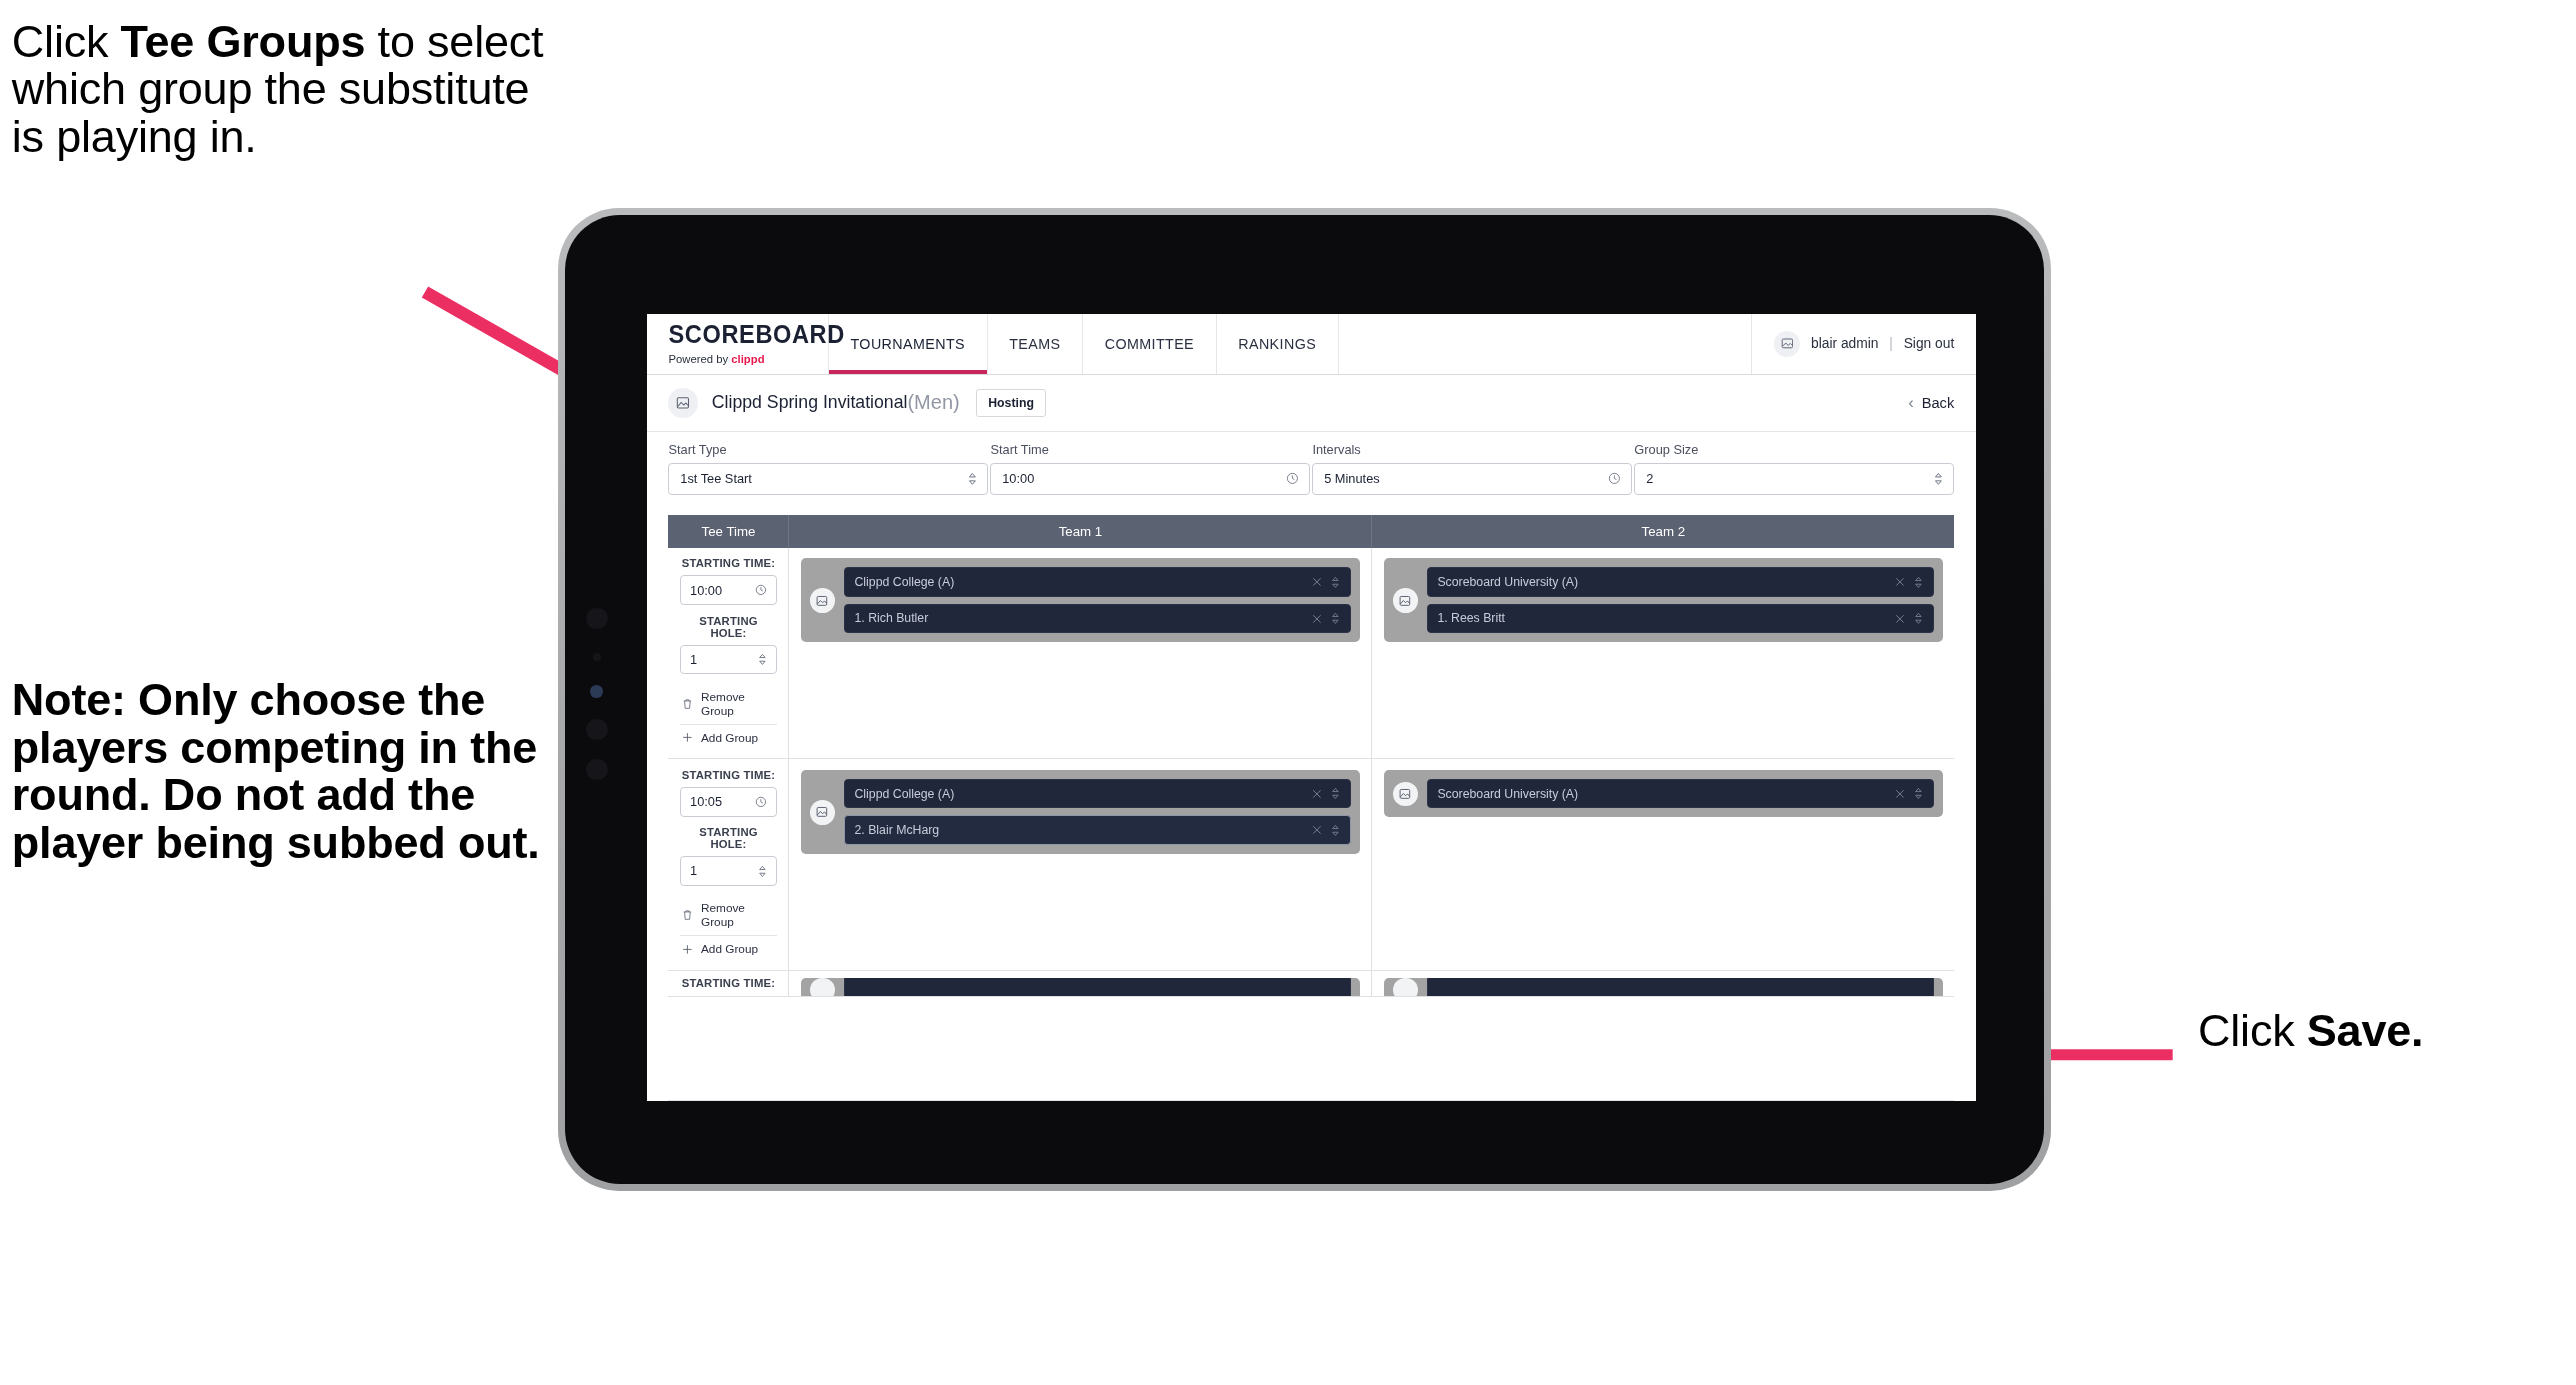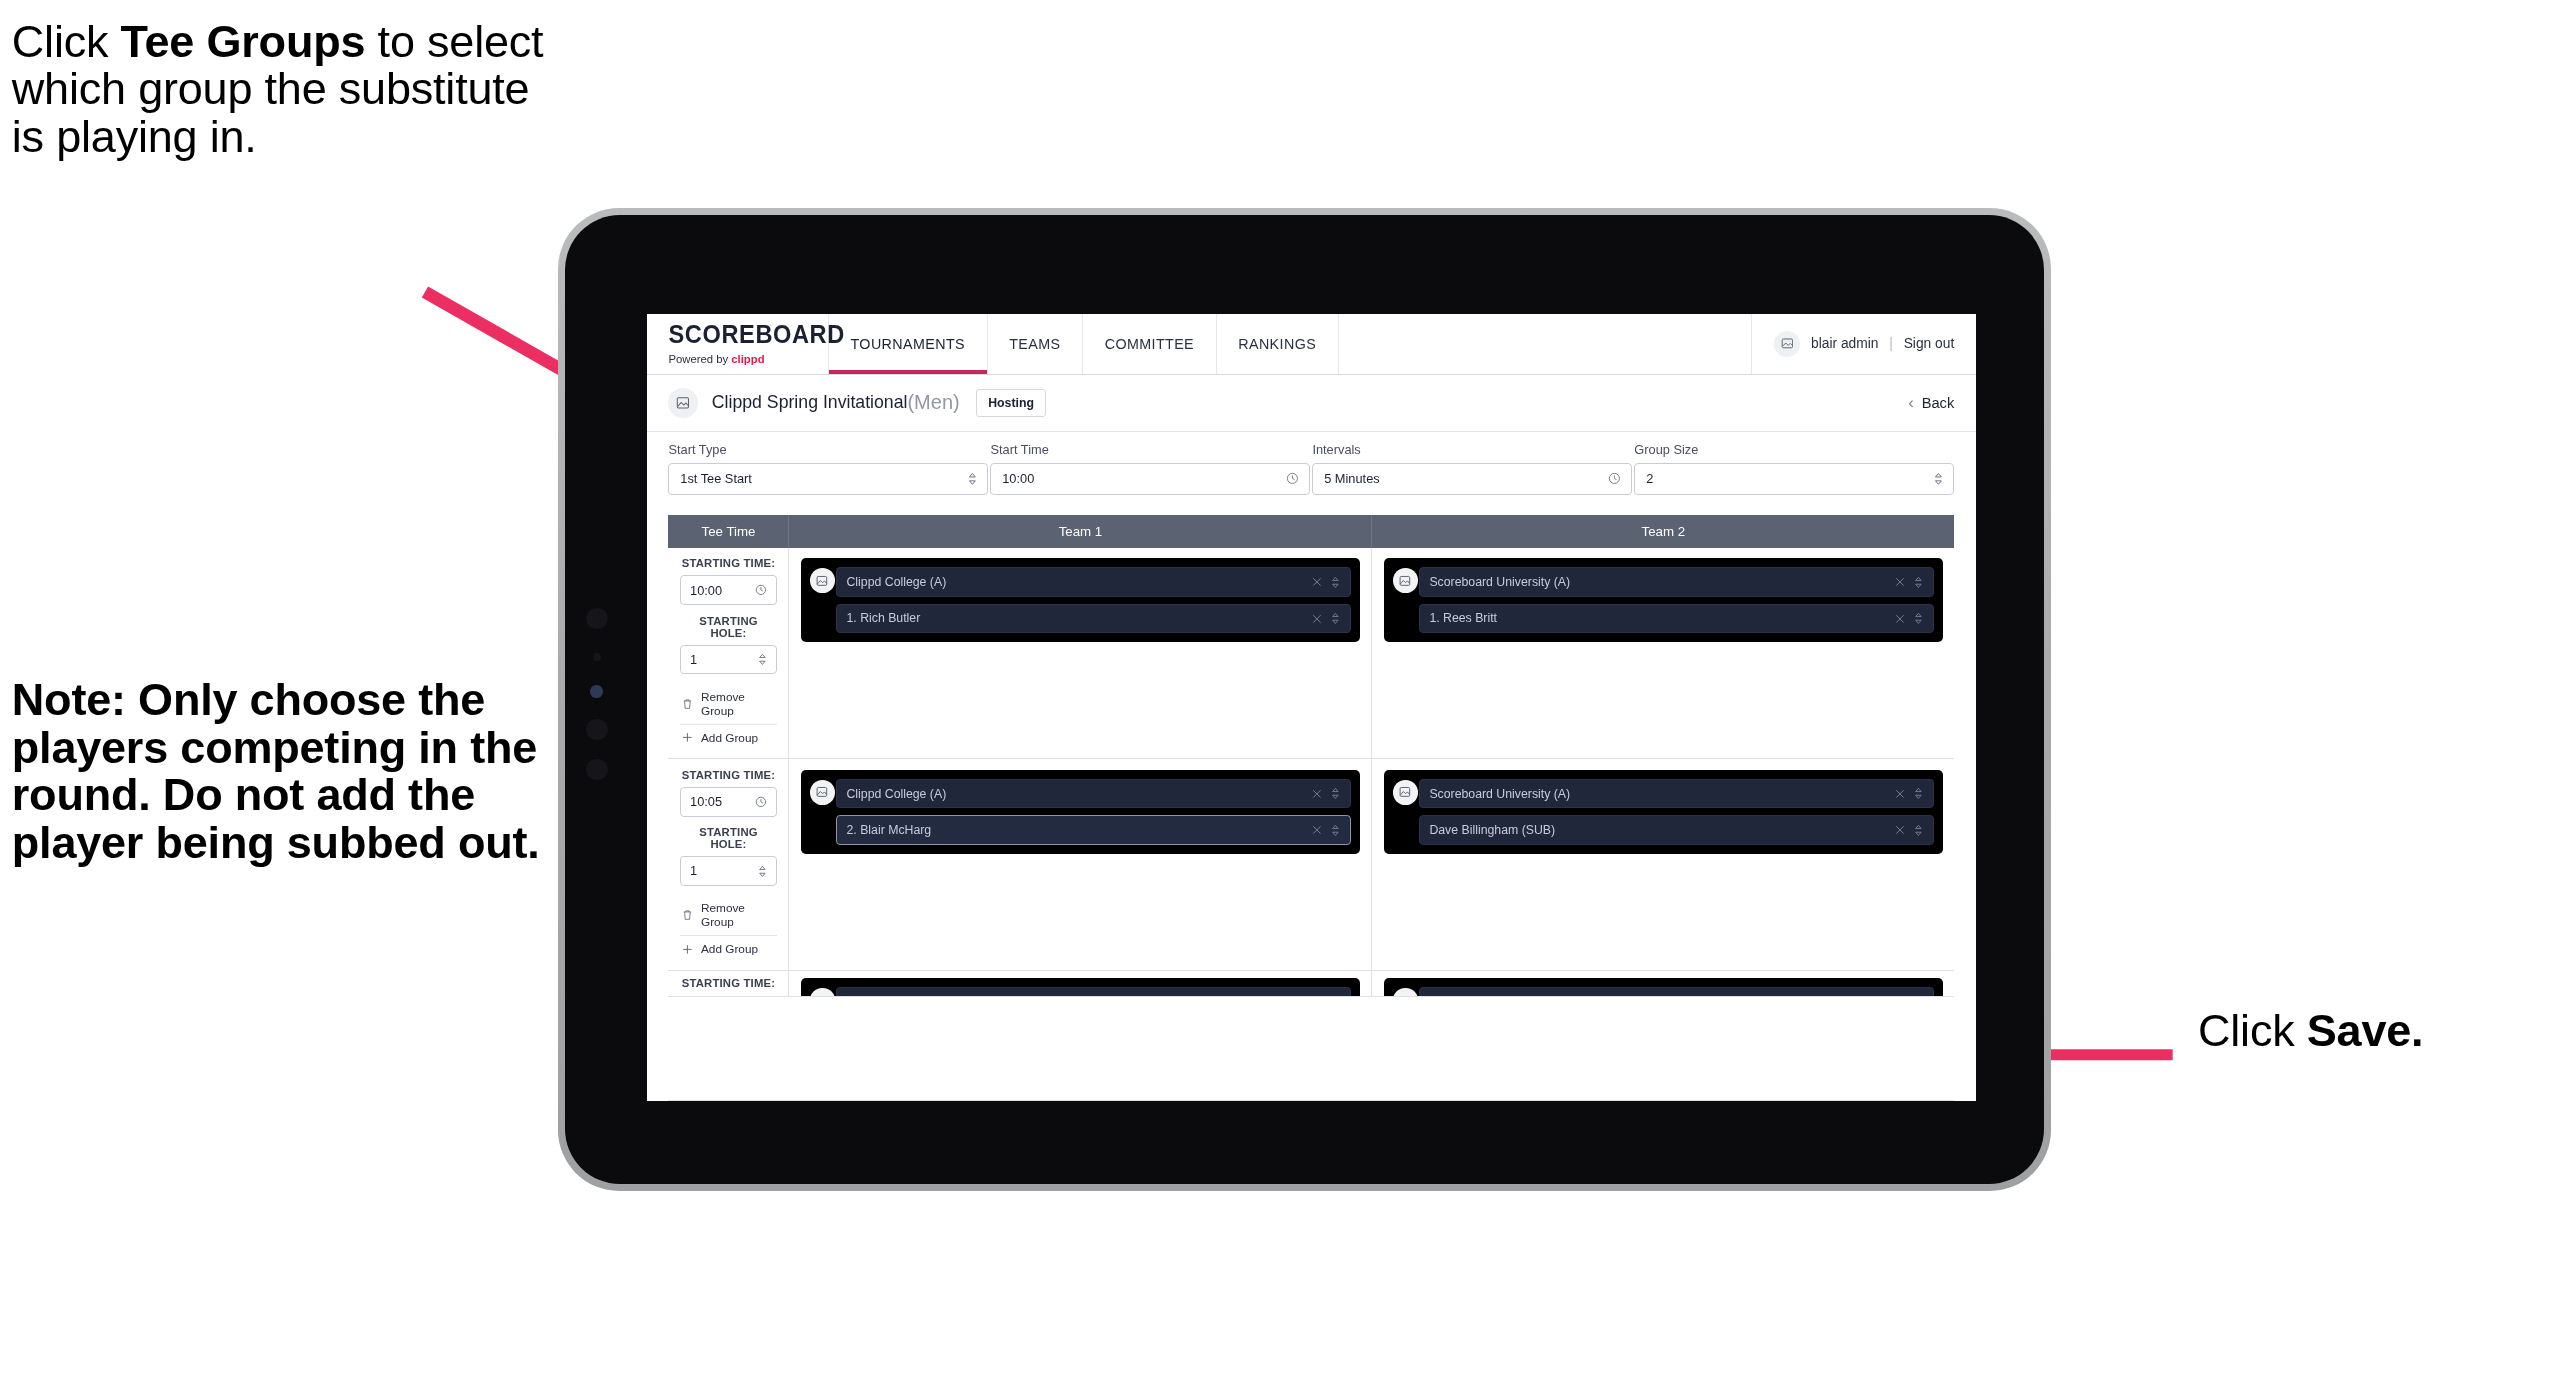--- a/index.html
+++ b/index.html
@@ -162,22 +162,22 @@
     font-size: 11.8px; color: #2b3040; padding: 5.9px 2px; cursor: pointer;
   }
   .grouplink.bordered { border-top: 1px solid #e2e3e7; }
   .grouplink .gi { color: #5c6272; font-size: 12.8px; display:flex; }
 
   .col-team {
     flex: 1 1 0; border-right: 1px solid #dfe0e4; padding: 10.8px 11.8px; min-height: 147px;
   }
   .col-team:last-child { border-right: none; }
   .teamcard {
-    background: #000000; border-radius: 4.9px; padding: 8.8px 8.8px 8.8px 8.8px;
-    display: flex; align-items: flex-start; gap: 1px;
+    background: #a3a3a3; border-radius: 4.9px; padding: 8.8px 8.8px 8.8px 8.8px;
+    display: flex; align-items: center; gap: 9px;
   }
   .card-avatar {
     width: 24.6px; height: 24.6px; border-radius: 50%; background: #f2f3f5;
     display: flex; align-items: center; justify-content: center; color: #4d5costantly; flex: 0 0 24.6px;
     color: #4d5366; margin-top: 1px;
   }
   .card-rows { flex: 1 1 auto; display: flex; flex-direction: column; gap: 6.9px; }
   .crow {
     background: #20273a; border: 1px solid #2c3347; border-radius: 3.9px;
     height: 29.5px; display: flex; align-items: center; padding: 0 9.8px;
@@ -575,36 +575,20 @@
                             </svg>
                           </span>
                         <span>
                             <svg width="8.8" height="12.8" viewBox="0 0 9 14">
                               <path d="M4.5 1.5 L7.5 5 L1.5 5 Z" fill="none" stroke="currentColor" stroke-width="1"></path>
                               <path d="M4.5 12.5 L7.5 9 L1.5 9 Z" fill="none" stroke="currentColor" stroke-width="1"></path>
                             </svg>
                           </span>
                       </span>
                     </div>
-                    <div class="crow">
-                      <span class="ctext">Dave Billingham (SUB)</span>
-                      <span class="cicons">
-                        <span>
-                            <svg width="9.8" height="9.8" viewBox="0 0 12 12">
-                              <path d="M1.5 1.5 L10.5 10.5 M10.5 1.5 L1.5 10.5" stroke="currentColor" stroke-width="1.2" fill="none"></path>
-                            </svg>
-                          </span>
-                        <span>
-                            <svg width="8.8" height="12.8" viewBox="0 0 9 14">
-                              <path d="M4.5 1.5 L7.5 5 L1.5 5 Z" fill="none" stroke="currentColor" stroke-width="1"></path>
-                              <path d="M4.5 12.5 L7.5 9 L1.5 9 Z" fill="none" stroke="currentColor" stroke-width="1"></path>
-                            </svg>
-                          </span>
-                      </span>
-                    </div>
                   </div>
                 </div>
               </div>
             </div>
 
             <div class="grouprow cut-strip">
               <div class="col-tee" style="min-height:0;padding-top:5.9px;">
                 <div class="tee-label">STARTING TIME:</div>
               </div>
               <div class="col-team" style="min-height:0;padding:6.9px 11.8px;">

